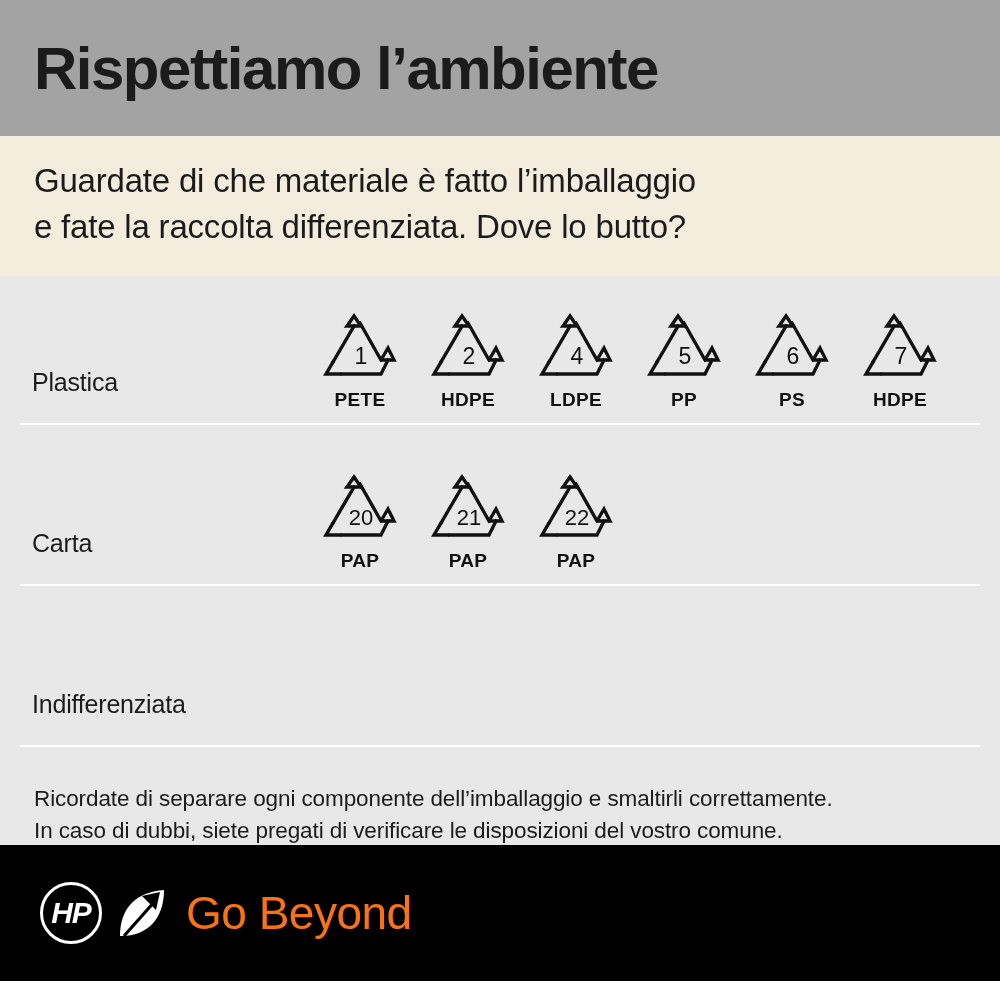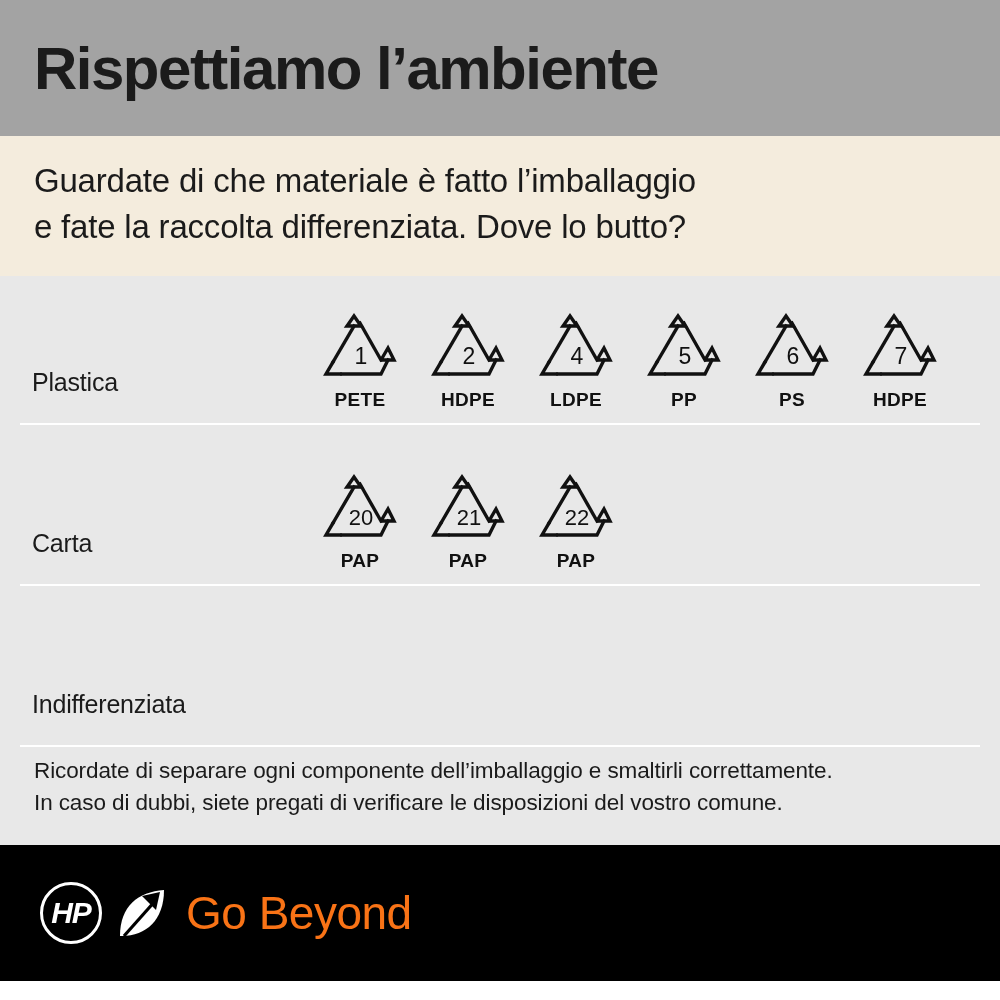--- a/index.html
+++ b/index.html
@@ -100,21 +100,21 @@
     font-weight: 700;
     letter-spacing: 0.3px;
     margin-top: 3px;
     color: #111111;
     white-space: nowrap;
   }
 
   
   .note {
     background: #e8e8e8;
-    padding: 8px 34px 20px 34px;
+    padding: 36px 34px 20px 34px;
     box-sizing: border-box;
     height: 98px;
   }
   .note-line {
     font-size: 22.5px;
     line-height: 1.42;
     color: #1b1b1b;
     letter-spacing: -0.1px;
   }
 

